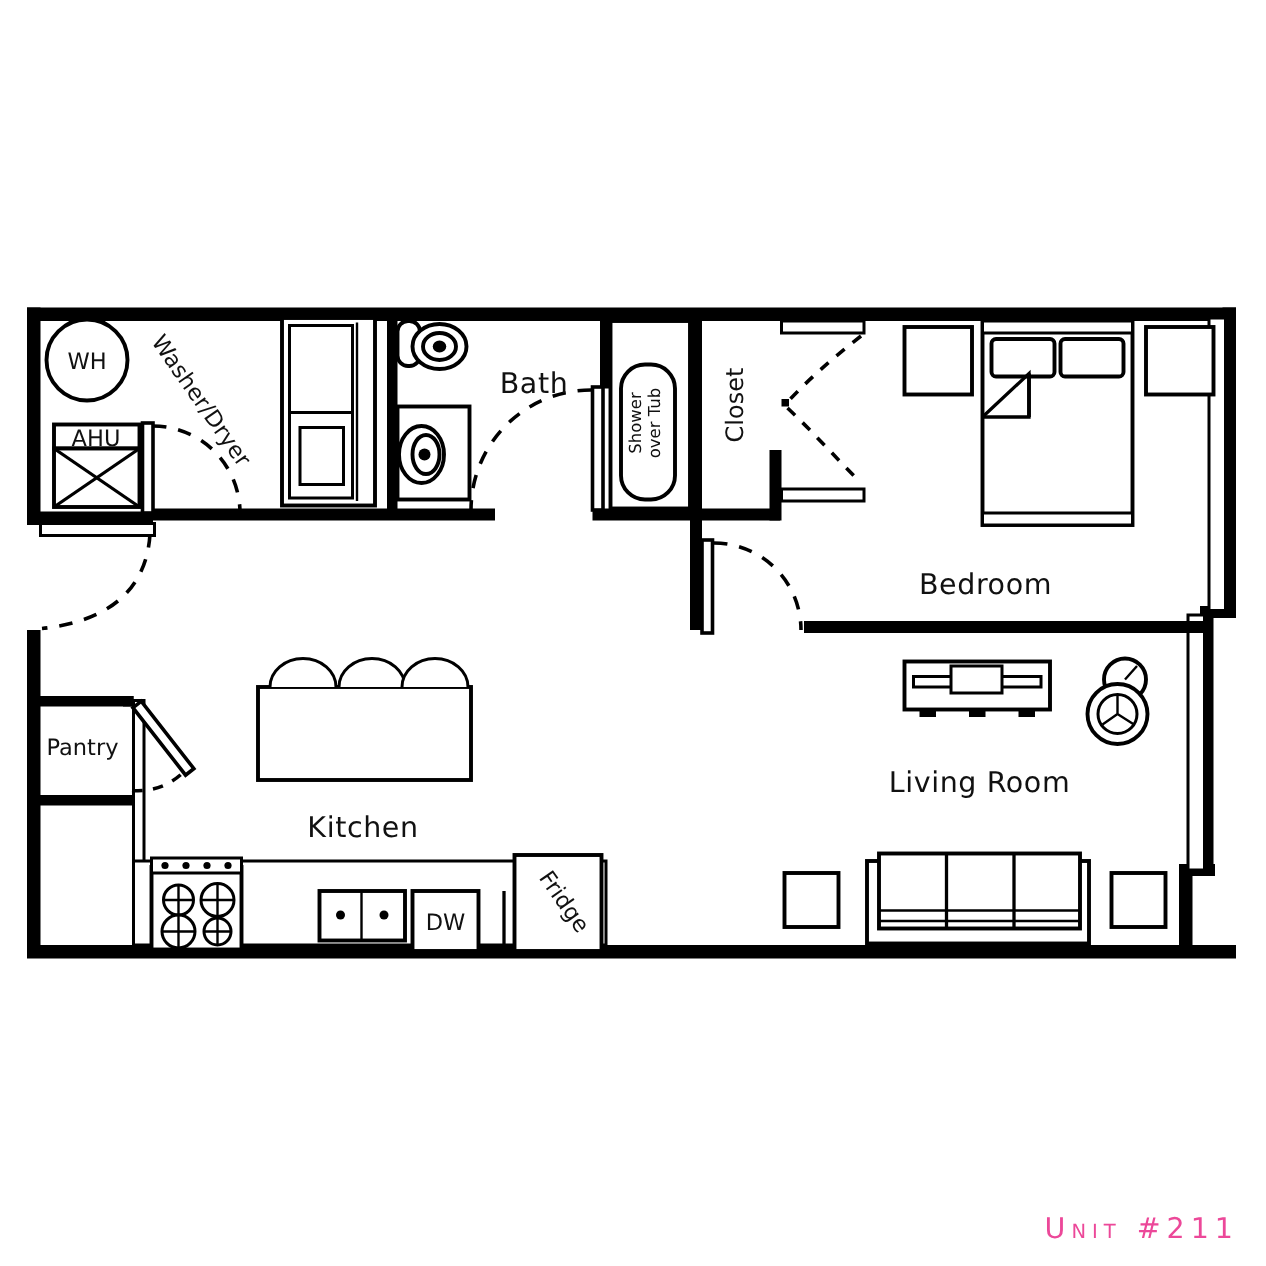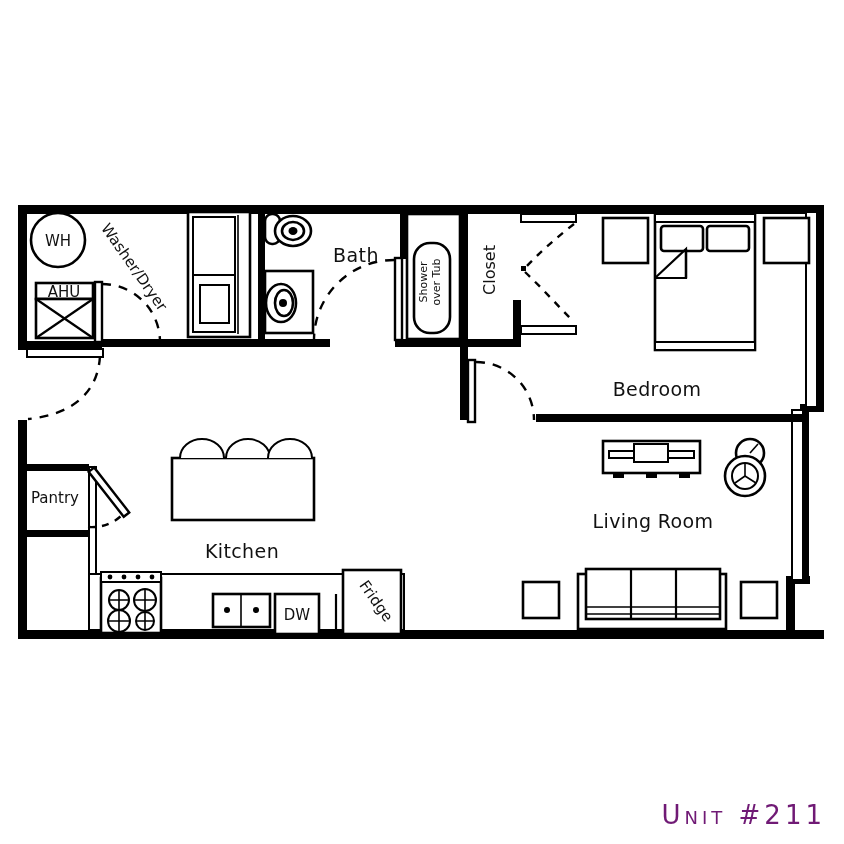--- a/index.html
+++ b/index.html
@@ -20,22 +20,22 @@
   .rmlabel{font-family:"DejaVu Sans","Liberation Sans",sans-serif;
            font-size:19px;fill:#111111;letter-spacing:.4px;}
   .rmlabel-sm{font-family:"DejaVu Sans","Liberation Sans",sans-serif;
            font-size:15px;fill:#111111;}
   .rmlabel-xs{font-family:"DejaVu Sans","Liberation Sans",sans-serif;
            font-size:11px;fill:#111111;}
   .rmlabel-ap{font-family:"DejaVu Sans","Liberation Sans",sans-serif;
            font-size:16px;fill:#111111;}
   .unit-caption{position:absolute;right:18px;bottom:14px;
            font-family:"DejaVu Sans","Liberation Sans",sans-serif;
-           font-size:26px;font-variant:small-caps;letter-spacing:4px;
-           color:#701a75;white-space:nowrap;}
+           font-size:19px;font-variant:small-caps;letter-spacing:4px;
+           color:#ec4899;white-space:nowrap;}
 </style>
 </head>
 <body>
 
 <div id="plan-root">
 
   <svg id="floorplan" viewBox="0 0 844 844">
 
     <g>
 

